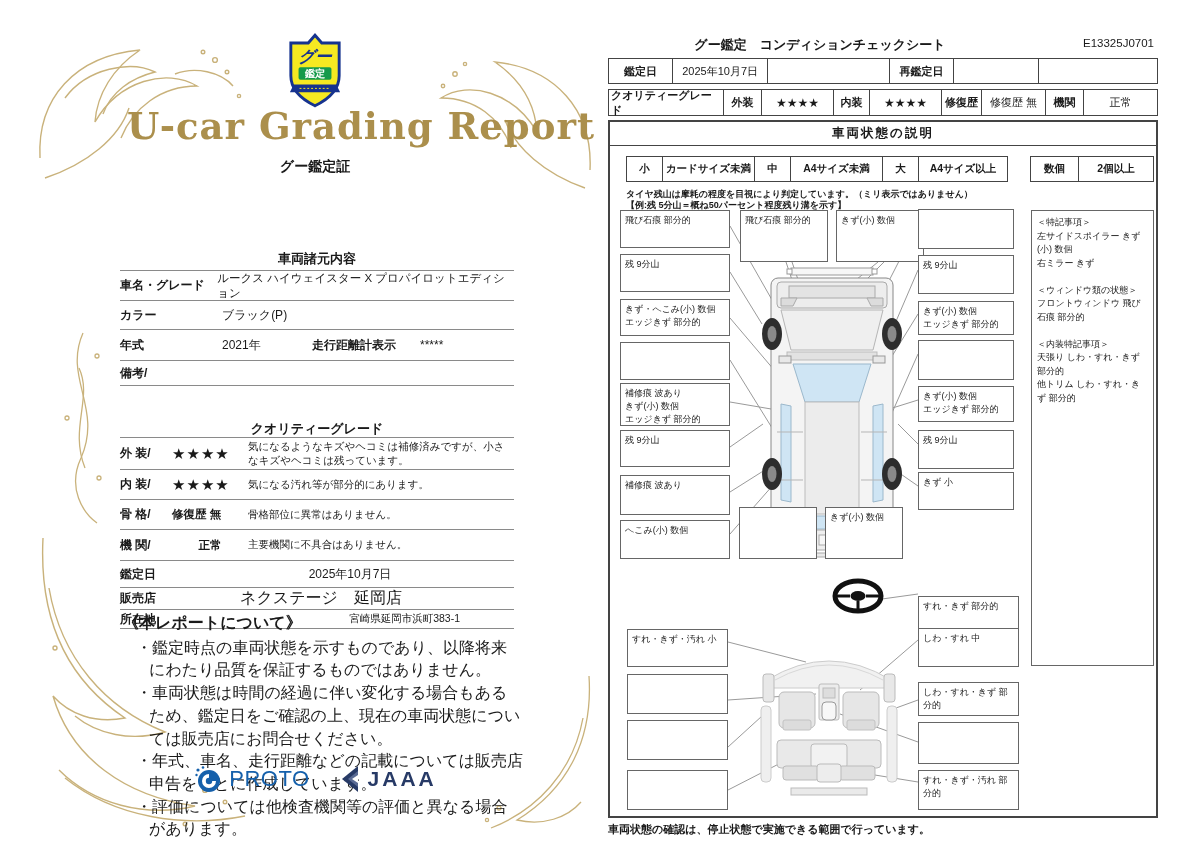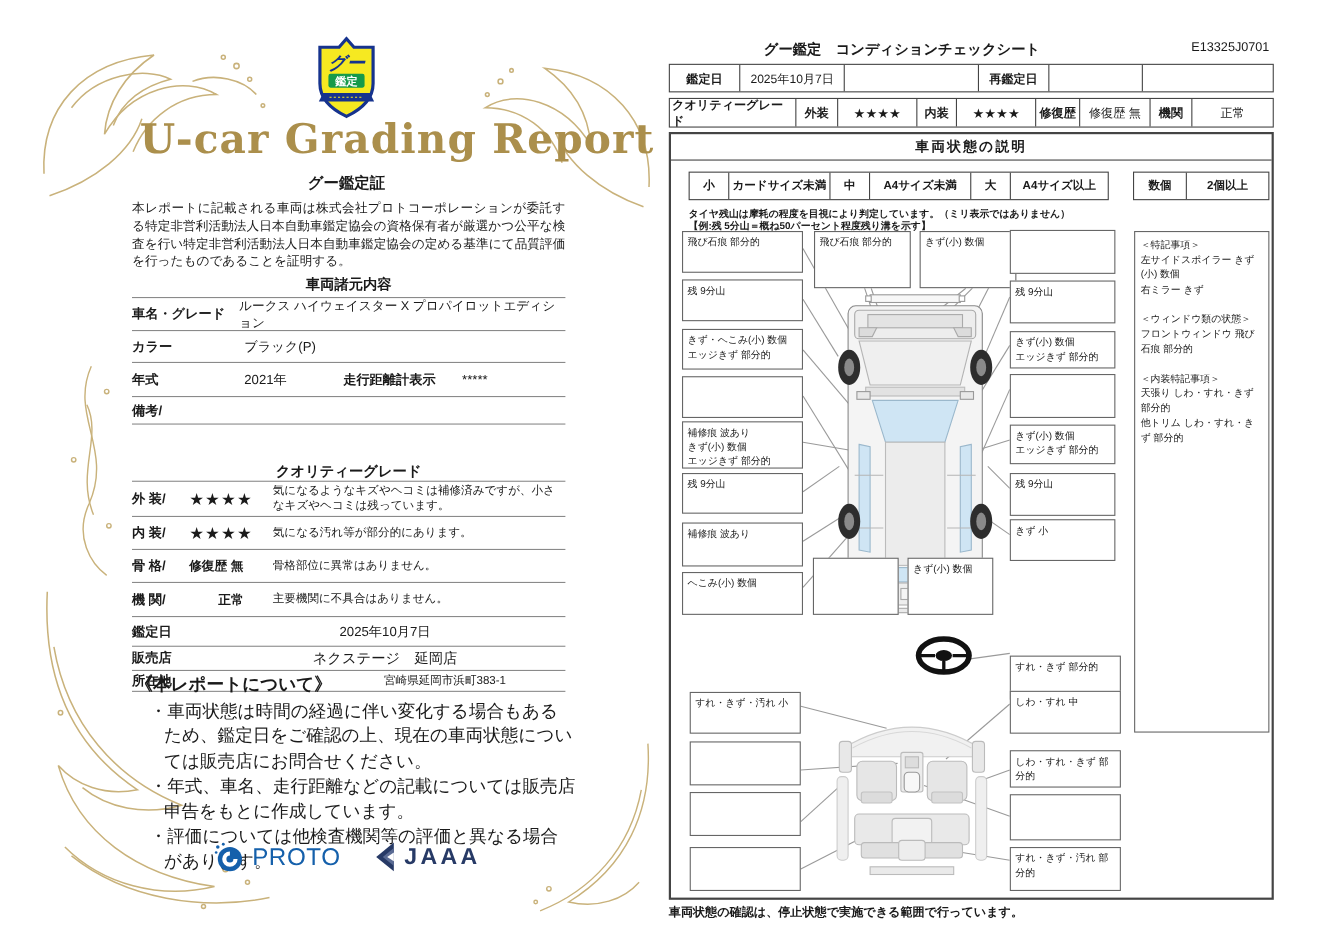--- a/index.html
+++ b/index.html
@@ -116,21 +116,20 @@
     <path d="M30,2 L37,10 L55,10 L55,44 Q55,63 30,75 Q5,63 5,44 L5,10 L23,10 Z" fill="#f6e921" stroke="#16338e" stroke-width="3"></path>
     <text x="30" y="30" text-anchor="middle" font-size="17" font-weight="bold" font-style="italic" fill="#16338e" font-family="'Liberation Sans',sans-serif">グー</text>
     <rect x="13" y="35" width="34" height="13" rx="2" fill="#169a4a"></rect>
     <text x="30" y="45.5" text-anchor="middle" font-size="10.5" font-weight="bold" fill="#ffffff" font-family="'Liberation Sans',sans-serif">鑑定</text>
     <path d="M8,53 L52,53 L56,61 L4,61 Z" fill="#16338e"></path>
     <line x1="14" y1="57" x2="46" y2="57" stroke="#f6e921" stroke-width="1" stroke-dasharray="2,2"></line>
   </svg>
 
   <div id="gr-title">U-car Grading Report</div>
   <div id="gr-sub">グー鑑定証</div>
-  <div id="gr-intro" class="serif">本レポートに記載される車両は株式会社プロトコーポレーションが委託する特定非営利活動法人日本自動車鑑定協会の資格保有者が厳選かつ公平な検査を行い特定非営利活動法人日本自動車鑑定協会の定める基準にて品質評価を行ったものであることを証明する。</div>
 
   <div class="cent-h" style="top:222px">車両諸元内容</div>
 
   <div class="ltable" style="top:242px">
     <div class="lrow" style="height:30px">
       <span class="lab" style="width:102px">車名・グレード</span>
       <span style="font-size:11.5px">ルークス ハイウェイスター X プロパイロットエディション</span>
     </div>
     <div class="lrow" style="height:29px">
       <span class="lab" style="width:102px">カラー</span>
@@ -169,30 +168,31 @@
       <span class="lab" style="width:52px">機 関/</span>
       <span style="width:76px;font-size:11.5px;font-weight:bold;text-align:center">正常</span>
       <span class="desc" style="width:262px">主要機関に不具合はありません。</span>
     </div>
     <div class="lrow" style="height:27px">
       <span class="lab" style="width:120px">鑑定日</span>
       <span style="width:220px;text-align:center">2025年10月7日</span>
     </div>
     <div class="lrow" style="height:22px">
       <span class="lab" style="width:120px">販売店</span>
-      <span style="width:220px;text-align:center;font-size:13px">ネクステージ　延岡店</span>
+      <span style="width:220px;text-align:left;font-size:16px">ネクステージ　延岡店</span>
     </div>
     <div class="lrow" style="height:20px">
       <span class="lab" style="width:120px">所在地</span>
       <span style="width:220px;text-align:right;font-size:10.5px">宮崎県延岡市浜町383-1</span>
     </div>
   </div>
 
   <div id="about" class="serif">
     <div class="ttl">《本レポートについて》</div>
+    <div class="itm">・鑑定時点の車両状態を示すものであり、以降将来にわたり品質を保証するものではありません。</div>
     <div class="itm">・車両状態は時間の経過に伴い変化する場合もあるため、鑑定日をご確認の上、現在の車両状態については販売店にお問合せください。</div>
     <div class="itm">・年式、車名、走行距離などの記載については販売店申告をもとに作成しています。</div>
     <div class="itm">・評価については他検査機関等の評価と異なる場合があります。</div>
   </div>
 
   <div id="logos">
     <div class="logo-wrap">
       <svg width="30" height="30" viewBox="0 0 30 30">
         <circle cx="16" cy="17" r="11" fill="#1560ab"></circle>
         <path d="M16,10 a7,7 0 1,0 7,7 L16,17 Z" fill="#ffffff"></path>

